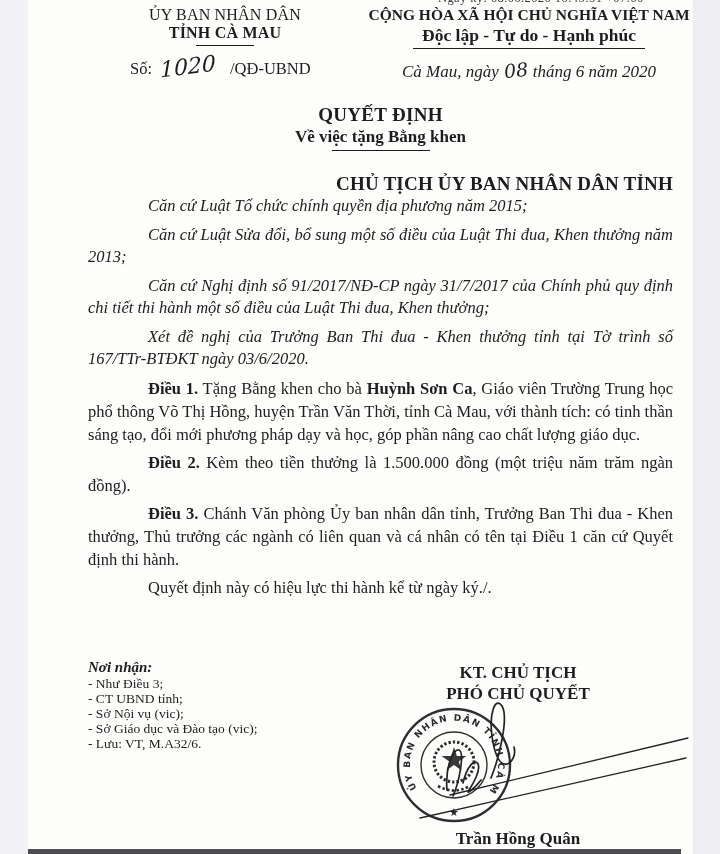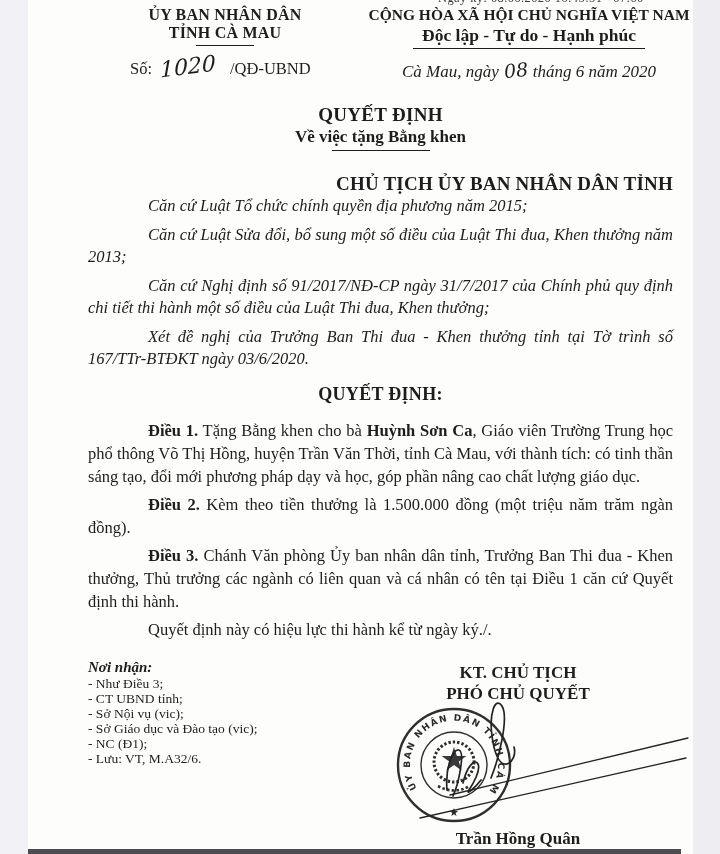--- a/index.html
+++ b/index.html
@@ -10,21 +10,21 @@
     position:relative; overflow:hidden;
     color:#1d1d1d;
   }
   .scan-bg { position:absolute; inset:0; background:linear-gradient(90deg,#f1f1f6 0 28px,#fdfdfb 28px 693px,#ededf2 693px); }
   .page { position:absolute; left:28px; top:0; width:665px; height:854px; background:#fdfdfb; overflow:hidden; }
 
   .clipped-note { position:absolute; top:-9px; left:410px; font-size:12.5px; color:#3c3c3c; white-space:nowrap; letter-spacing:.4px; }
 
   .hdr-left { position:absolute; top:6px; left:72px; width:250px; text-align:center; }
   .hdr-right { position:absolute; top:6px; left:337px; width:328px; text-align:center; }
-  .hl1 { font-size:16px; font-weight:bold; letter-spacing:.2px; }
+  .hl1 { font-size:16px; font-weight:normal; letter-spacing:.2px; }
   .hl2 { font-size:16px; font-weight:bold; letter-spacing:.2px; }
   .rule { border-top:1.6px solid #1d1d1d; height:0; margin:3px auto 0; }
   .rule-issuer { width:58px; }
   .rule-motto { width:232px; margin-top:2px; }
   .nat1 { font-size:15.5px; font-weight:bold; white-space:nowrap; }
   .nat2 { font-size:17.5px; font-weight:bold; margin-top:1px; }
   .so-line { margin-top:10px; font-size:16.5px; text-align:left; padding-left:30px; white-space:nowrap; }
   .hand { display:inline-block; font-style:italic; font-family:"DejaVu Serif", serif; }
   .hand-no { font-size:22px; transform:rotate(-7deg) skewX(-6deg); margin:0 14px 0 8px; line-height:1; }
   .hand-day { font-size:19px; transform:rotate(-6deg); margin:0 5px; line-height:1; }
@@ -86,37 +86,35 @@
       <div class="rule rule-sub"></div>
       <div class="t-auth">CHỦ TỊCH ỦY BAN NHÂN DÂN TỈNH</div>
 
       <div class="preamble">
         <p>Căn cứ Luật Tổ chức chính quyền địa phương năm 2015;</p>
         <p>Căn cứ Luật Sửa đổi, bổ sung một số điều của Luật Thi đua, Khen thưởng năm 2013;</p>
         <p>Căn cứ Nghị định số 91/2017/NĐ-CP ngày 31/7/2017 của Chính phủ quy định chi tiết thi hành một số điều của Luật Thi đua, Khen thưởng;</p>
         <p>Xét đề nghị của Trưởng Ban Thi đua - Khen thưởng tỉnh tại Tờ trình số 167/TTr-BTĐKT ngày 03/6/2020.</p>
       </div>
 
-      <div class="t-decree">QUYẾT ĐỊNH:</div>
 
       <div class="articles">
         <p><b>Điều 1.</b><span> Tặng Bằng khen cho bà </span><b>Huỳnh Sơn Ca</b><span>, Giáo viên Trường Trung học phổ thông Võ Thị Hồng, huyện Trần Văn Thời, tỉnh Cà Mau, với thành tích: có tinh thần sáng tạo, đổi mới phương pháp dạy và học, góp phần nâng cao chất lượng giáo dục.</span></p>
         <p><b>Điều 2.</b><span> Kèm theo tiền thưởng là 1.500.000 đồng (một triệu năm trăm ngàn đồng).</span></p>
         <p><b>Điều 3.</b><span> Chánh Văn phòng Ủy ban nhân dân tỉnh, Trưởng Ban Thi đua - Khen thưởng, Thủ trưởng các ngành có liên quan và cá nhân có tên tại Điều 1 căn cứ Quyết định thi hành.</span></p>
         <p>Quyết định này có hiệu lực thi hành kể từ ngày ký./.</p>
       </div>
     </div>
 
     <div class="recipients">
       <div class="rlabel">Nơi nhận:</div>
       <div class="ritem">- Như Điều 3;</div>
       <div class="ritem">- CT UBND tỉnh;</div>
       <div class="ritem">- Sở Nội vụ (vic);</div>
       <div class="ritem">- Sở Giáo dục và Đào tạo (vic);</div>
-      <div class="ritem">- NC (Đ1);</div>
       <div class="ritem">- Lưu: VT, M.A32/6.</div>
     </div>
 
     <div class="kt-block">
       <div>KT. CHỦ TỊCH</div>
       <div>PHÓ CHỦ QUYẾT</div>
     </div>
 
     <svg class="seal-sig" viewBox="0 0 298 150">
 

